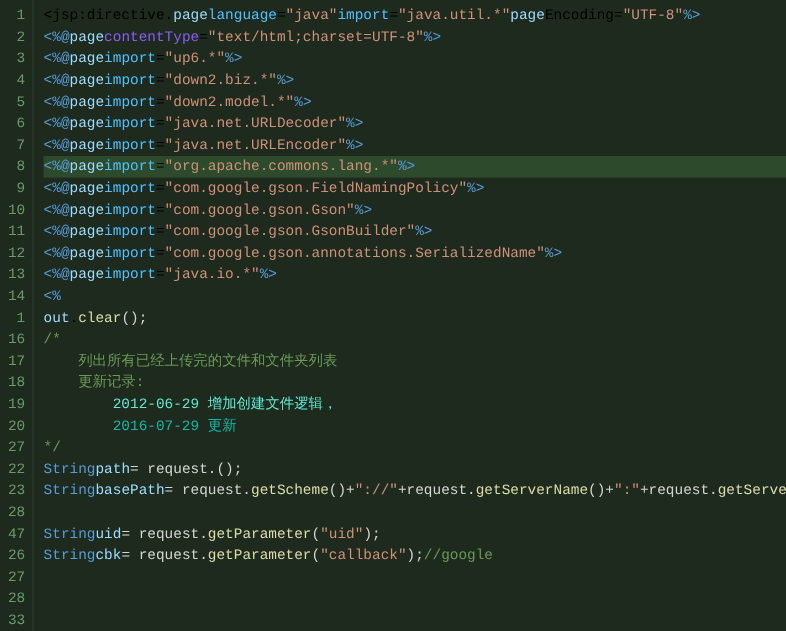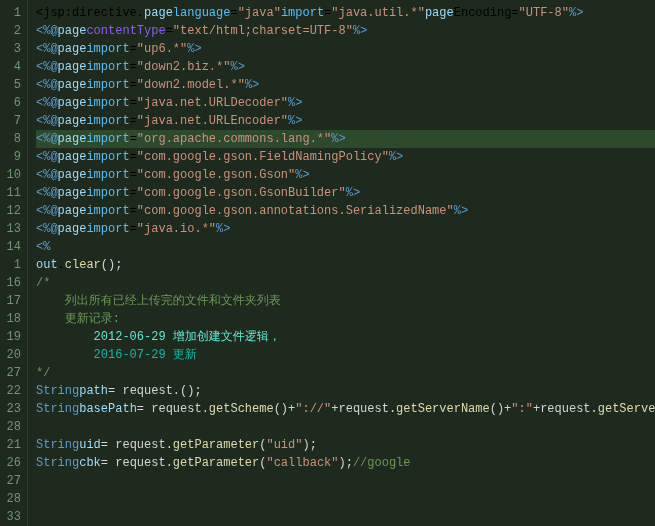--- a/index.html
+++ b/index.html
@@ -78,21 +78,21 @@
         <div>1</div>
         <div>16</div>
         <div>17</div>
         <div>18</div>
         <div>19</div>
         <div>20</div>
         <div>27</div>
         <div>22</div>
         <div>23</div>
         <div>28</div>
-        <div>21</div>
+        <div>47</div>
         <div>26</div>
         <div>27</div>
         <div>28</div>
         <div>33</div>
       </div>
     <div class="code-lines" id="codeLines">
         <div class="code-line">&lt;jsp:directive.<span style="color:#9cdcfe">page</span> <span style="color:#4fc1ff">language</span>=<span style="color:#ce9178">"java"</span> <span style="color:#4fc1ff">import</span>=<span style="color:#ce9178">"java.util.*"</span> <span style="color:#9cdcfe">page</span>Encoding=<span style="color:#ce9178">"UTF-8"</span><span style="color:#569cd6">%&gt;</span></div>
         <div class="code-line"><span style="color:#569cd6">&lt;%@</span> <span style="color:#9cdcfe">page</span> <span style="color:#8b5cf6">contentType</span>=<span style="color:#ce9178">"text/html;charset=UTF-8"</span><span style="color:#569cd6">%&gt;</span></div>
         <div class="code-line"><span style="color:#569cd6">&lt;%@</span> <span style="color:#9cdcfe">page</span> <span style="color:#4fc1ff">import</span>=<span style="color:#ce9178">"up6.*"</span> <span style="color:#569cd6">%&gt;</span></div>
         <div class="code-line"><span style="color:#569cd6">&lt;%@</span> <span style="color:#9cdcfe">page</span> <span style="color:#4fc1ff">import</span>=<span style="color:#ce9178">"down2.biz.*"</span> <span style="color:#569cd6">%&gt;</span></div>

